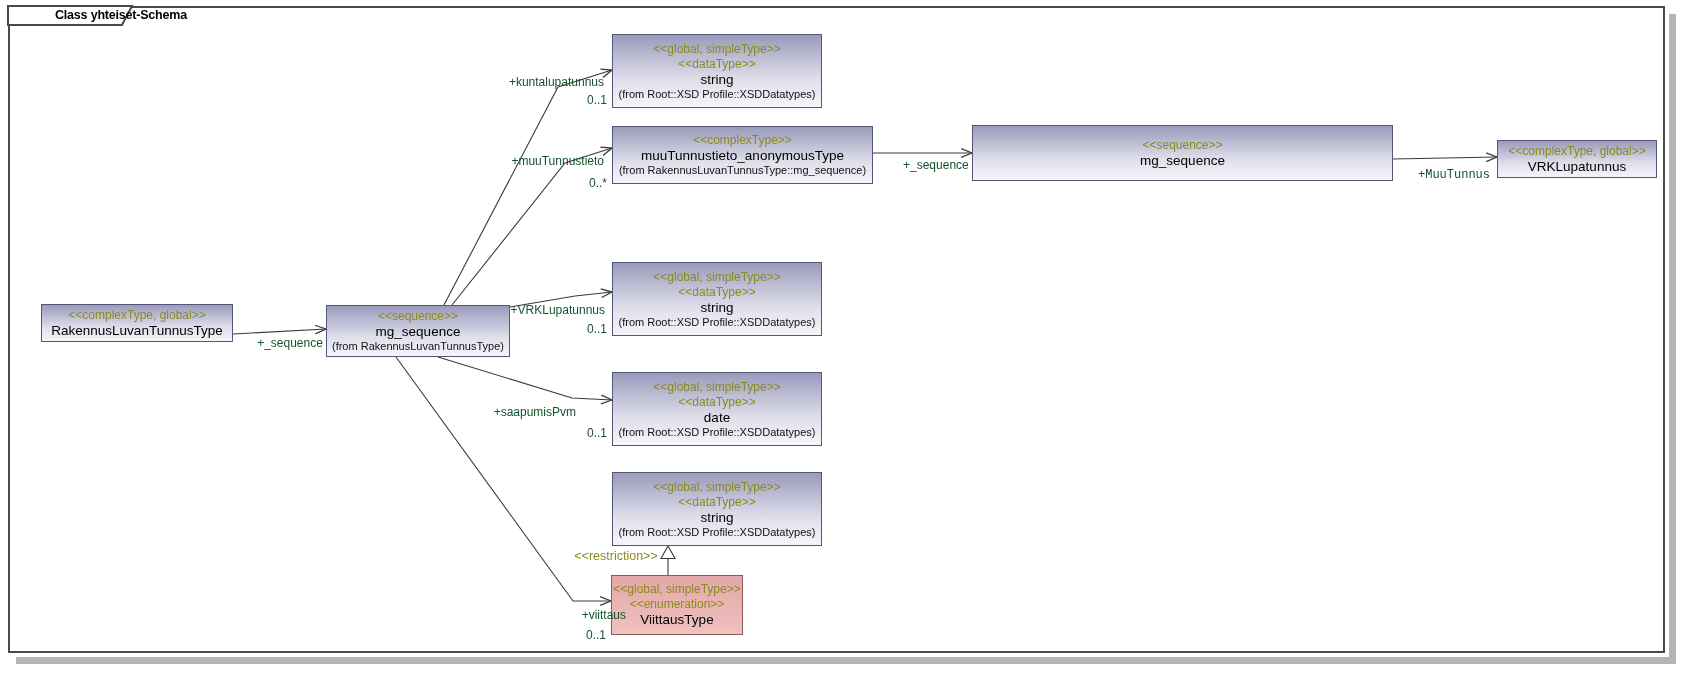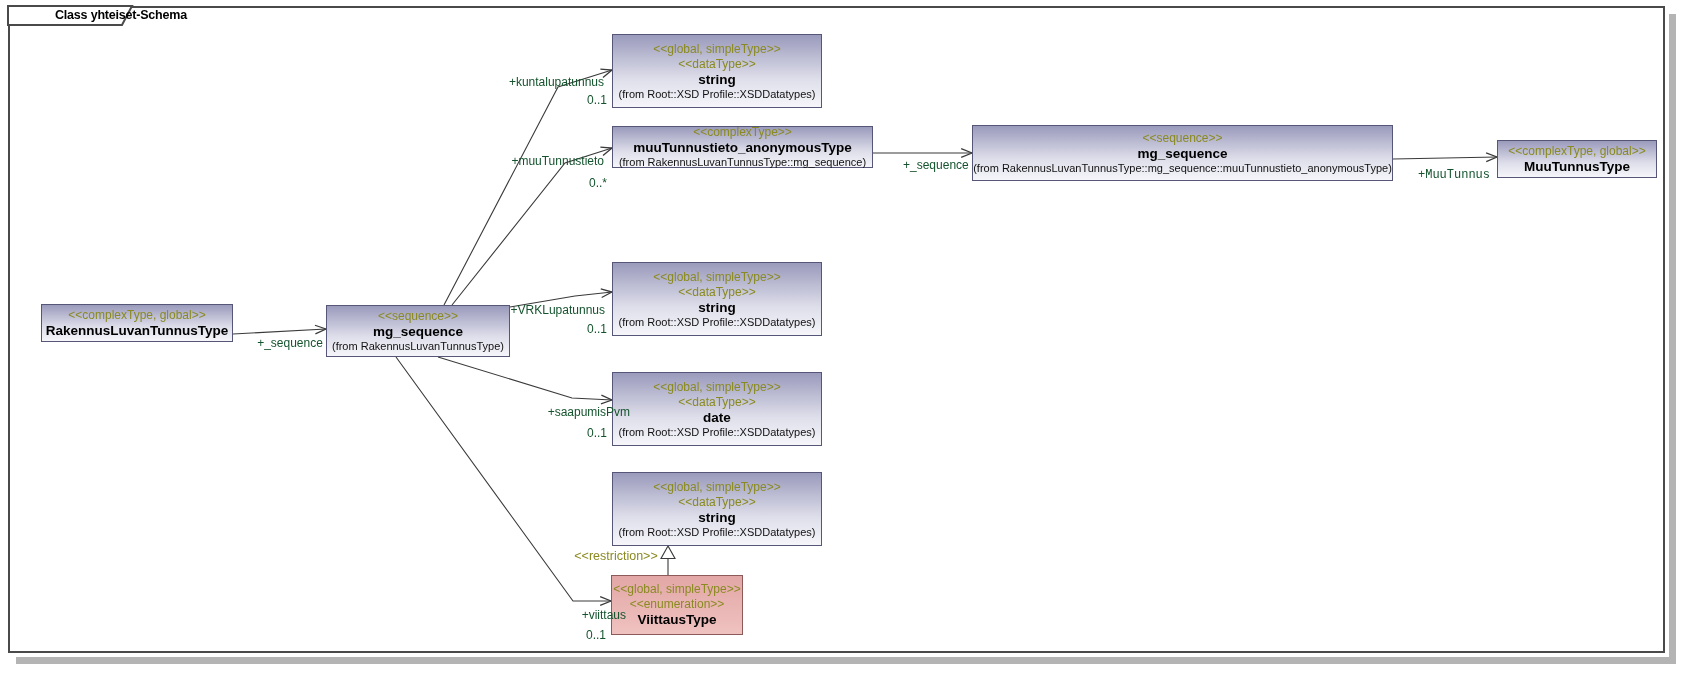--- a/index.html
+++ b/index.html
@@ -14,21 +14,21 @@
 
   svg.overlay{position:absolute;left:0;top:0;width:1696px;height:677px;}
 
   
   .node{position:absolute;box-sizing:border-box;border:1px solid #565678;
         background:linear-gradient(180deg,#9a9abc 0%,#dfdfeb 62%,#f5f5fa 100%);
         display:flex;flex-direction:column;justify-content:center;align-items:center;
         text-align:center;padding:4px 2px;}
   .node.enum{background:linear-gradient(180deg,#e2a7a6 0%,#efc2c0 100%);border-color:#8d5a5a;}
   .stereo{color:#8a8a20;font-size:12px;line-height:15px;white-space:nowrap;}
-  .nname{font-size:13.5px;font-weight:bold;line-height:16px;color:#000;white-space:nowrap;}
+  .nname{font-size:13.5px;font-weight:normal;line-height:16px;color:#000;white-space:nowrap;}
   .nfrom{font-size:11px;line-height:13px;color:#111;white-space:nowrap;}
 
   
   .elabel,.emult{position:absolute;font-size:12px;line-height:14px;color:#14532d;white-space:nowrap;}
   .olive{color:#8a8a20;}
   .r{transform:translateX(-100%);}
   .c{transform:translateX(-50%);}
 </style>
 </head>
 <body>
@@ -74,35 +74,34 @@
     <div class="nfrom">(from RakennusLuvanTunnusType)</div>
   </div>
 
   <div class="node" style="left:612px;top:34px;width:210px;height:74px;">
     <div class="stereo">&lt;&lt;global, simpleType&gt;&gt;</div>
     <div class="stereo">&lt;&lt;dataType&gt;&gt;</div>
     <div class="nname">string</div>
     <div class="nfrom">(from Root::XSD Profile::XSDDatatypes)</div>
   </div>
 
-  <div class="node" style="left:612px;top:126px;width:261px;height:42px;">
+  <div class="node" style="left:612px;top:126px;width:261px;height:58px;">
     <div class="stereo">&lt;&lt;complexType&gt;&gt;</div>
     <div class="nname">muuTunnustieto_anonymousType</div>
     <div class="nfrom">(from RakennusLuvanTunnusType::mg_sequence)</div>
   </div>
 
   <div class="node" style="left:972px;top:125px;width:421px;height:56px;">
     <div class="stereo">&lt;&lt;sequence&gt;&gt;</div>
     <div class="nname">mg_sequence</div>
-    <div class="nfrom">(from RakennusLuvanTunnusType::mg_sequence::muuTunnustieto_anonymousType)</div>
   </div>
 
   <div class="node" style="left:1497px;top:140px;width:160px;height:38px;">
     <div class="stereo">&lt;&lt;complexType, global&gt;&gt;</div>
-    <div class="nname">MuuTunnusType</div>
+    <div class="nname">VRKLupatunnus</div>
   </div>
 
   <div class="node" style="left:612px;top:262px;width:210px;height:74px;">
     <div class="stereo">&lt;&lt;global, simpleType&gt;&gt;</div>
     <div class="stereo">&lt;&lt;dataType&gt;&gt;</div>
     <div class="nname">string</div>
     <div class="nfrom">(from Root::XSD Profile::XSDDatatypes)</div>
   </div>
 
   <div class="node" style="left:612px;top:372px;width:210px;height:74px;">
@@ -129,21 +128,21 @@
 
   <div class="elabel r" style="left:604px;top:75px;">+kuntalupatunnus</div>
   <div class="emult r" style="left:607px;top:93px;">0..1</div>
 
   <div class="elabel r" style="left:604px;top:154px;">+muuTunnustieto</div>
   <div class="emult r" style="left:607px;top:176px;">0..*</div>
 
   <div class="elabel r" style="left:605px;top:303px;text-align:right;">+VRKLupatunnus</div>
   <div class="emult r" style="left:607px;top:322px;">0..1</div>
 
-  <div class="elabel r" style="left:630px;top:405px;">+saapumisPvm</div>
+  <div class="elabel r" style="left:576px;top:405px;">+saapumisPvm</div>
   <div class="emult r" style="left:607px;top:426px;">0..1</div>
 
   <div class="elabel r" style="left:602px;top:608px;margin-left:24px;">+viittaus</div>
   <div class="emult r" style="left:606px;top:628px;">0..1</div>
 
   <div class="elabel" style="left:903px;top:158px;">+_sequence</div>
 
   <div class="elabel r" style="left:1490px;top:168px;font-family:Liberation Mono, monospace;">+MuuTunnus</div>
 
   <div class="elabel c olive" style="left:604px;top:549px;font-size:12.5px;margin-left:12px;">&lt;&lt;restriction&gt;&gt;</div>

